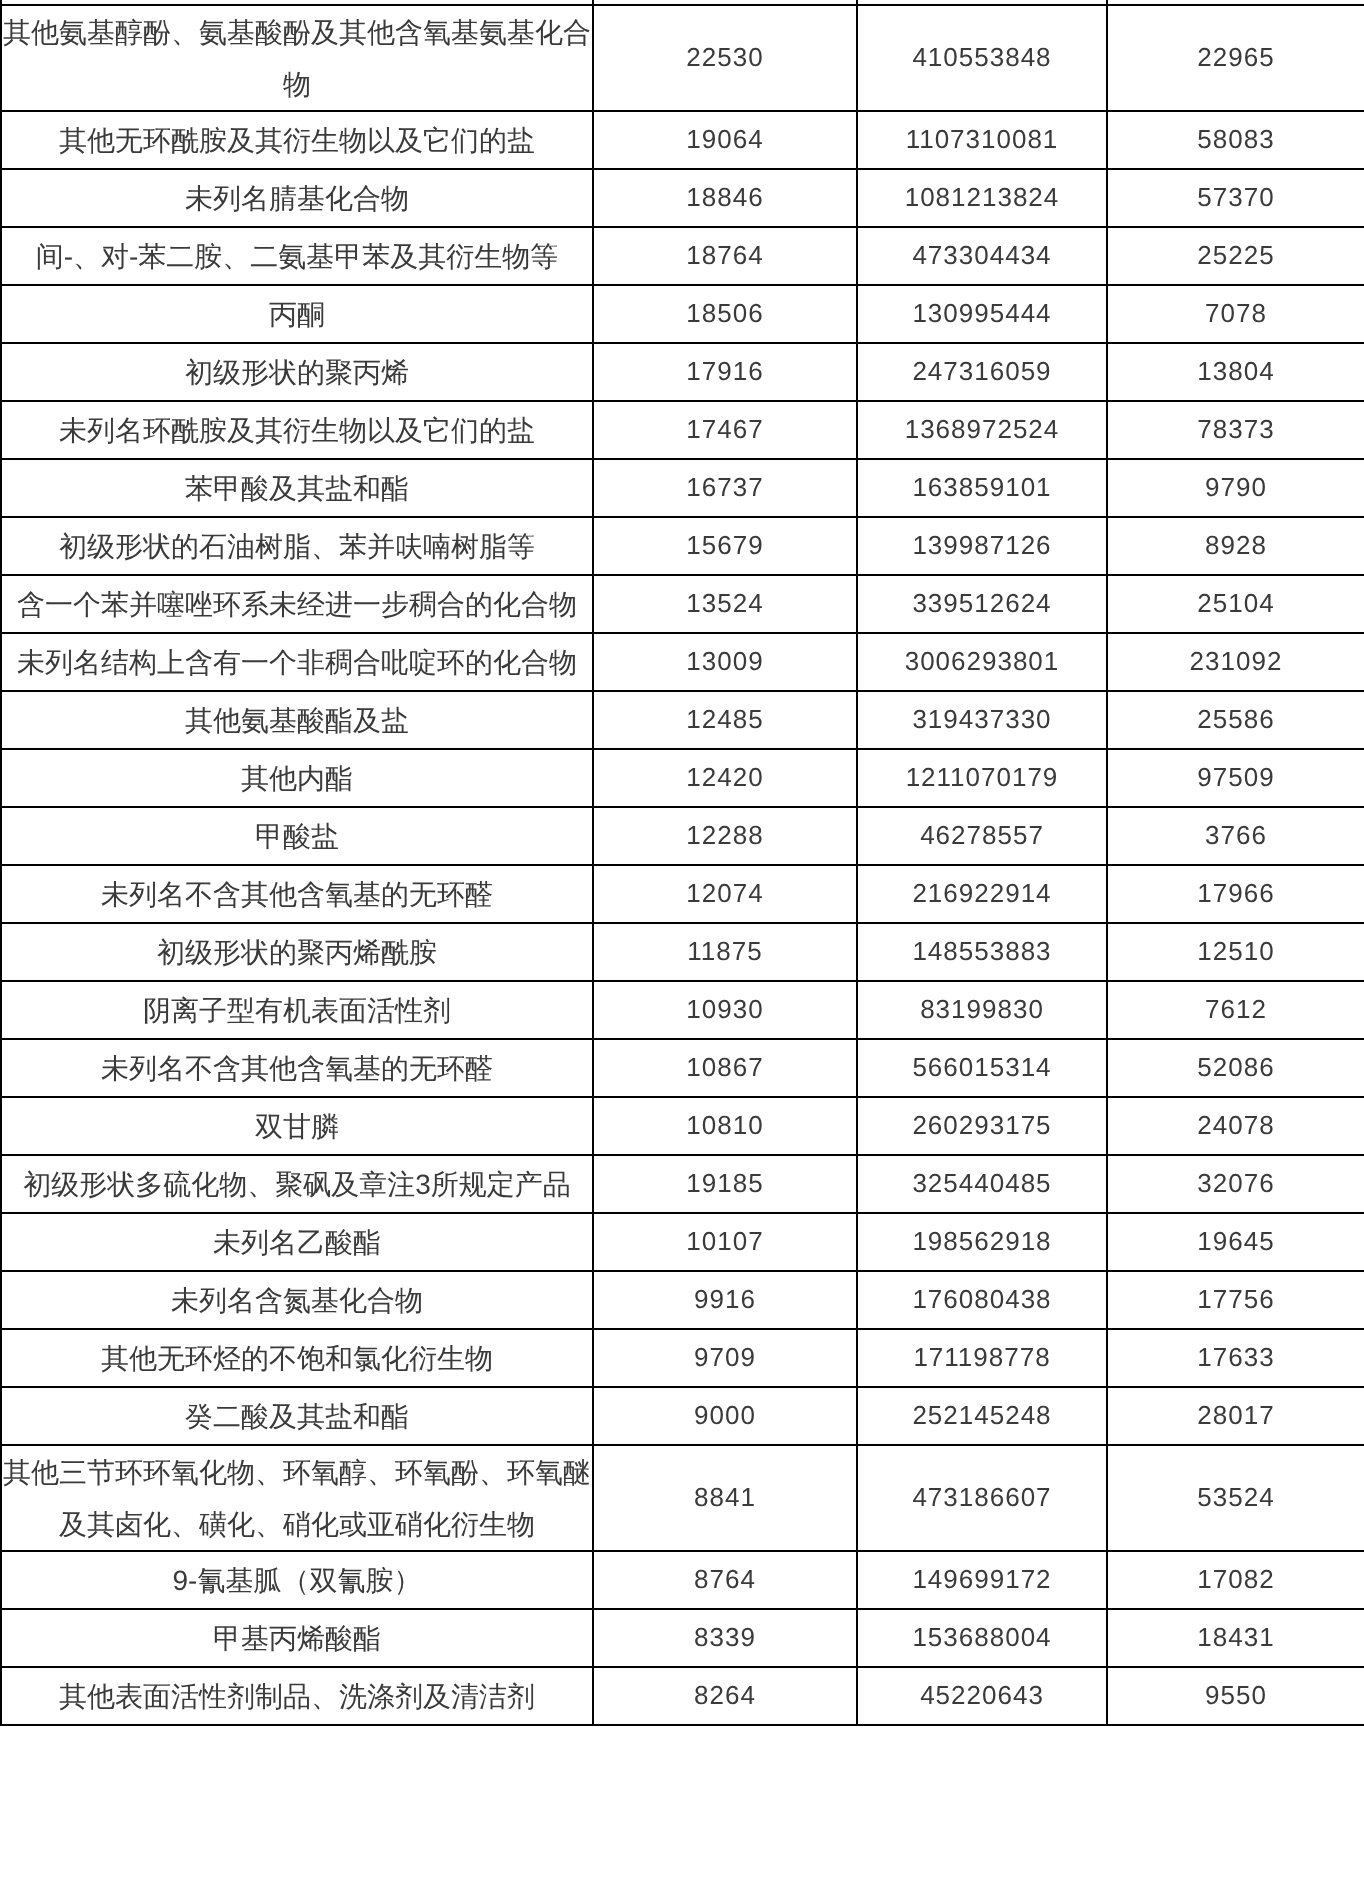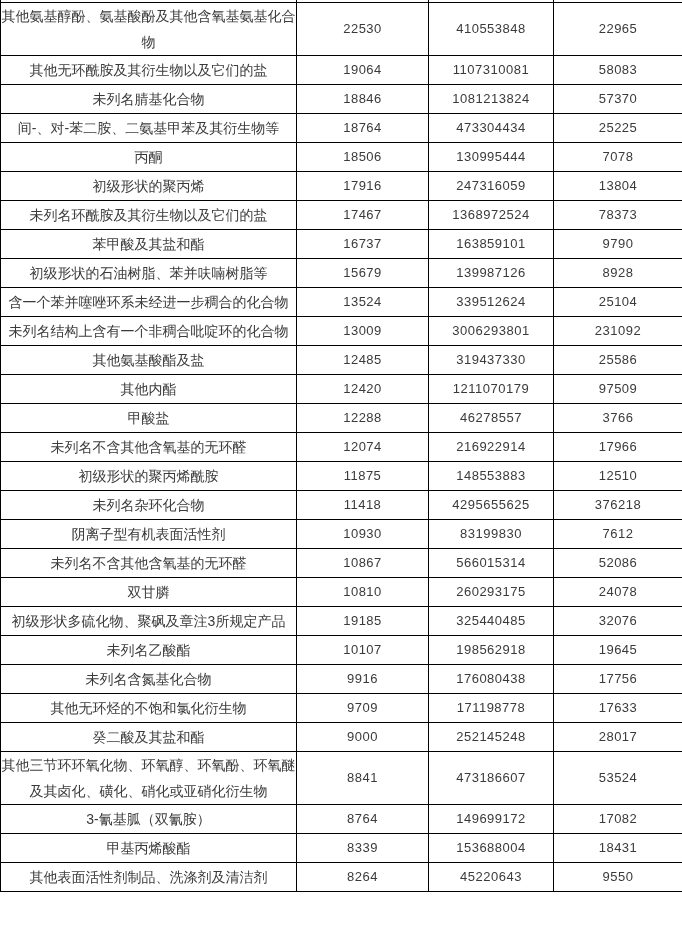--- a/index.html
+++ b/index.html
@@ -153,26 +153,20 @@
         <td class="num-cell">216922914</td>
         <td class="num-cell">17966</td>
       </tr>
       <tr>
         <td class="name-cell">初级形状的聚丙烯酰胺</td>
         <td class="num-cell">11875</td>
         <td class="num-cell">148553883</td>
         <td class="num-cell">12510</td>
       </tr>
       <tr>
-        <td class="name-cell">未列名杂环化合物</td>
-        <td class="num-cell">11418</td>
-        <td class="num-cell">4295655625</td>
-        <td class="num-cell">376218</td>
-      </tr>
-      <tr>
         <td class="name-cell">阴离子型有机表面活性剂</td>
         <td class="num-cell">10930</td>
         <td class="num-cell">83199830</td>
         <td class="num-cell">7612</td>
       </tr>
       <tr>
         <td class="name-cell">未列名不含其他含氧基的无环醛</td>
         <td class="num-cell">10867</td>
         <td class="num-cell">566015314</td>
         <td class="num-cell">52086</td>
@@ -213,21 +207,21 @@
         <td class="num-cell">252145248</td>
         <td class="num-cell">28017</td>
       </tr>
       <tr>
         <td class="name-cell">其他三节环环氧化物、环氧醇、环氧酚、环氧醚及其卤化、磺化、硝化或亚硝化衍生物</td>
         <td class="num-cell">8841</td>
         <td class="num-cell">473186607</td>
         <td class="num-cell">53524</td>
       </tr>
       <tr>
-        <td class="name-cell">3-氰基胍（双氰胺）</td>
+        <td class="name-cell">9-氰基胍（双氰胺）</td>
         <td class="num-cell">8764</td>
         <td class="num-cell">149699172</td>
         <td class="num-cell">17082</td>
       </tr>
       <tr>
         <td class="name-cell">甲基丙烯酸酯</td>
         <td class="num-cell">8339</td>
         <td class="num-cell">153688004</td>
         <td class="num-cell">18431</td>
       </tr>

